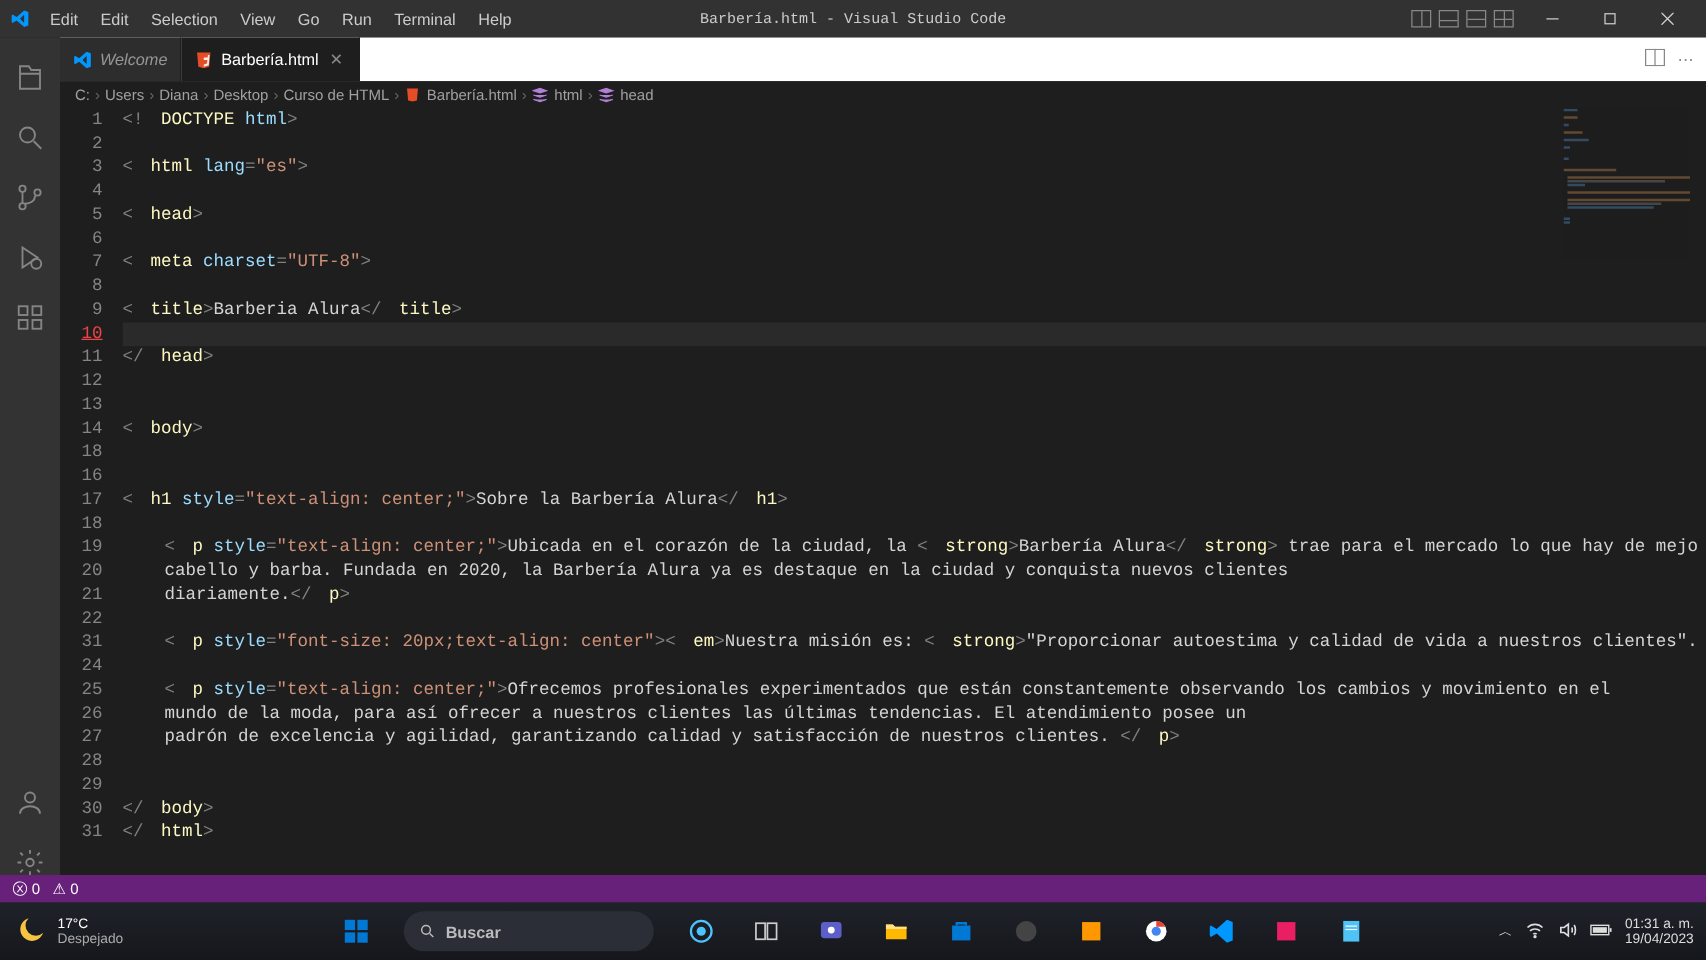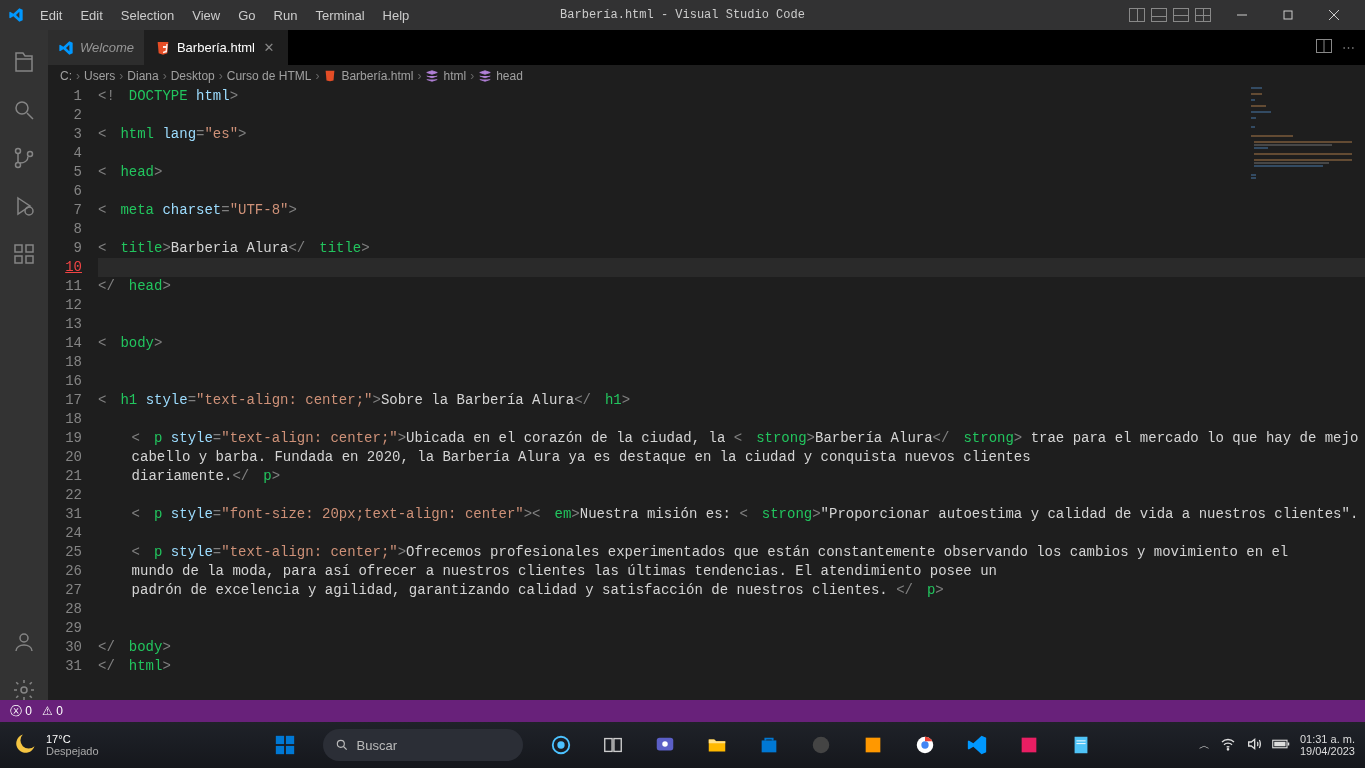--- a/index.html
+++ b/index.html
@@ -26,63 +26,63 @@
 
 .activitybar { position: absolute; left: 0; top: 30px; bottom: 46px; width: 48px; background: #333333; display: flex; flex-direction: column; align-items: center; padding-top: 8px; }
 .activity-item { width: 48px; height: 48px; display: flex; align-items: center; justify-content: center; color: #858585; cursor: pointer; }
 .activity-item svg { width: 24px; height: 24px; }
 .activity-bottom { margin-top: auto; margin-bottom: 8px; }
 
 
 .main { position: absolute; left: 48px; top: 30px; right: 0; bottom: 46px; display: flex; flex-direction: column; background: #1e1e1e; }
 
 
-.tabs { height: 35px; background: #000000; display: flex; align-items: stretch; }
+.tabs { height: 35px; background: #ffffff; display: flex; align-items: stretch; }
 .tab { display: flex; align-items: center; padding: 0 10px; gap: 6px; background: #2d2d2d; color: #969696; border-right: 1px solid #1e1e1e; cursor: pointer; font-style: italic;}
 .tab.active { background: #1e1e1e; color: #ffffff; font-style: normal;}
 .tab-icon { width: 16px; height: 16px; }
 .tab-close { width: 16px; height: 16px; display: flex; align-items: center; justify-content: center; color: #888; }
 .tabs-right { margin-left: auto; display: flex; align-items: center; padding: 0 10px; gap: 10px; color: #888;}
 
 
 .breadcrumbs { height: 22px; display: flex; align-items: center; padding: 0 12px; font-size: 12px; color: #a0a0a0; gap: 4px; background:#1e1e1e;}
 .bc-sep { color: #666; }
 .bc-icon { width: 14px; height: 14px; display: inline-flex; }
 
 
 .editor { flex: 1; display: flex; font-family: Consolas, "Courier New", monospace; font-size: 14px; line-height: 19px; position: relative; overflow: hidden;}
 .gutter { width: 50px; text-align: right; padding-right: 16px; color: #858585; user-select: none; padding-top: 0;}
 .gutter .ln { height: 19px; }
 .gutter .ln.cur { color: #ef4444; text-decoration: underline; }
 .code { flex: 1; white-space: pre; overflow: hidden; color: #d4d4d4; }
 .code .row { height: 19px; }
 .code .row.cur { background: #2a2a2a; }
 .t-gray { color: #808080; } 
-.t-blue { color: #22c55e; padding-left: 14px; } 
+.t-blue { color: #fef9c3; padding-left: 14px; } 
 .t-lblue { color: #9cdcfe; } 
 .t-str { color: #ce9178; } 
 .t-text { color: #d4d4d4; }
 
 
 .minimap { position: absolute; top: 0; right: 14px; width: 100px; height: 120px; background: #1e1e1e; opacity: 0.75;}
 .minimap .mline { height: 2px; margin-bottom: 1px; }
 
 
 .hscroll { position:absolute; left:0; right:0; bottom:0; height:12px; background:#1e1e1e;}
 .hscroll-thumb { position:absolute; left: 48px; top:0; height:10px; width: 980px; background:#3a3a3a;}
 .statusbar-real { position: absolute; left: 0; right: 0; bottom: 46px; height: 22px; background: #68217a; display: flex; align-items: center; padding: 0 10px; font-size: 12px; color: #ffffff; }
 .status-left { display: flex; gap: 10px; align-items: center; }
 .status-right { margin-left: auto; display: flex; gap: 14px; align-items: center; }
 
 
 .taskbar { position: absolute; left: 0; right: 0; bottom: 0; height: 46px; background: linear-gradient(#1f2229, #15171c); display: flex; align-items: center; padding: 0 10px; }
 .weather { display: flex; align-items: center; gap: 8px; color: #fff; }
 .weather-icon { width: 28px; height: 28px; }
 .weather-text { display:flex; flex-direction:column; line-height:1.1; font-size:11px;}
-.task-center { position: absolute; left: 50%; transform: translateX(-50%); display: flex; align-items: center; gap: 24px; }
+.task-center { position: absolute; left: 50%; transform: translateX(-50%); display: flex; align-items: center; gap: 24px; font-weight: bold; }
 .task-icon { width: 28px; height: 28px; display: flex; align-items: center; justify-content: center; color: #ddd; border-radius:4px;}
 .search-box { height: 32px; width: 200px; background: #2b2e36; border-radius: 16px; display: flex; align-items: center; padding: 0 12px; gap: 8px; color: #bbb; }
 .tray { margin-left: auto; display: flex; align-items: center; gap: 10px; color: #ddd; font-size: 11px; }
 .tray-clock { text-align: right; line-height:1.1;}
 
 .vscode-blue { color:#0098ff;}
 </style>
 </head>
 <body>
 

